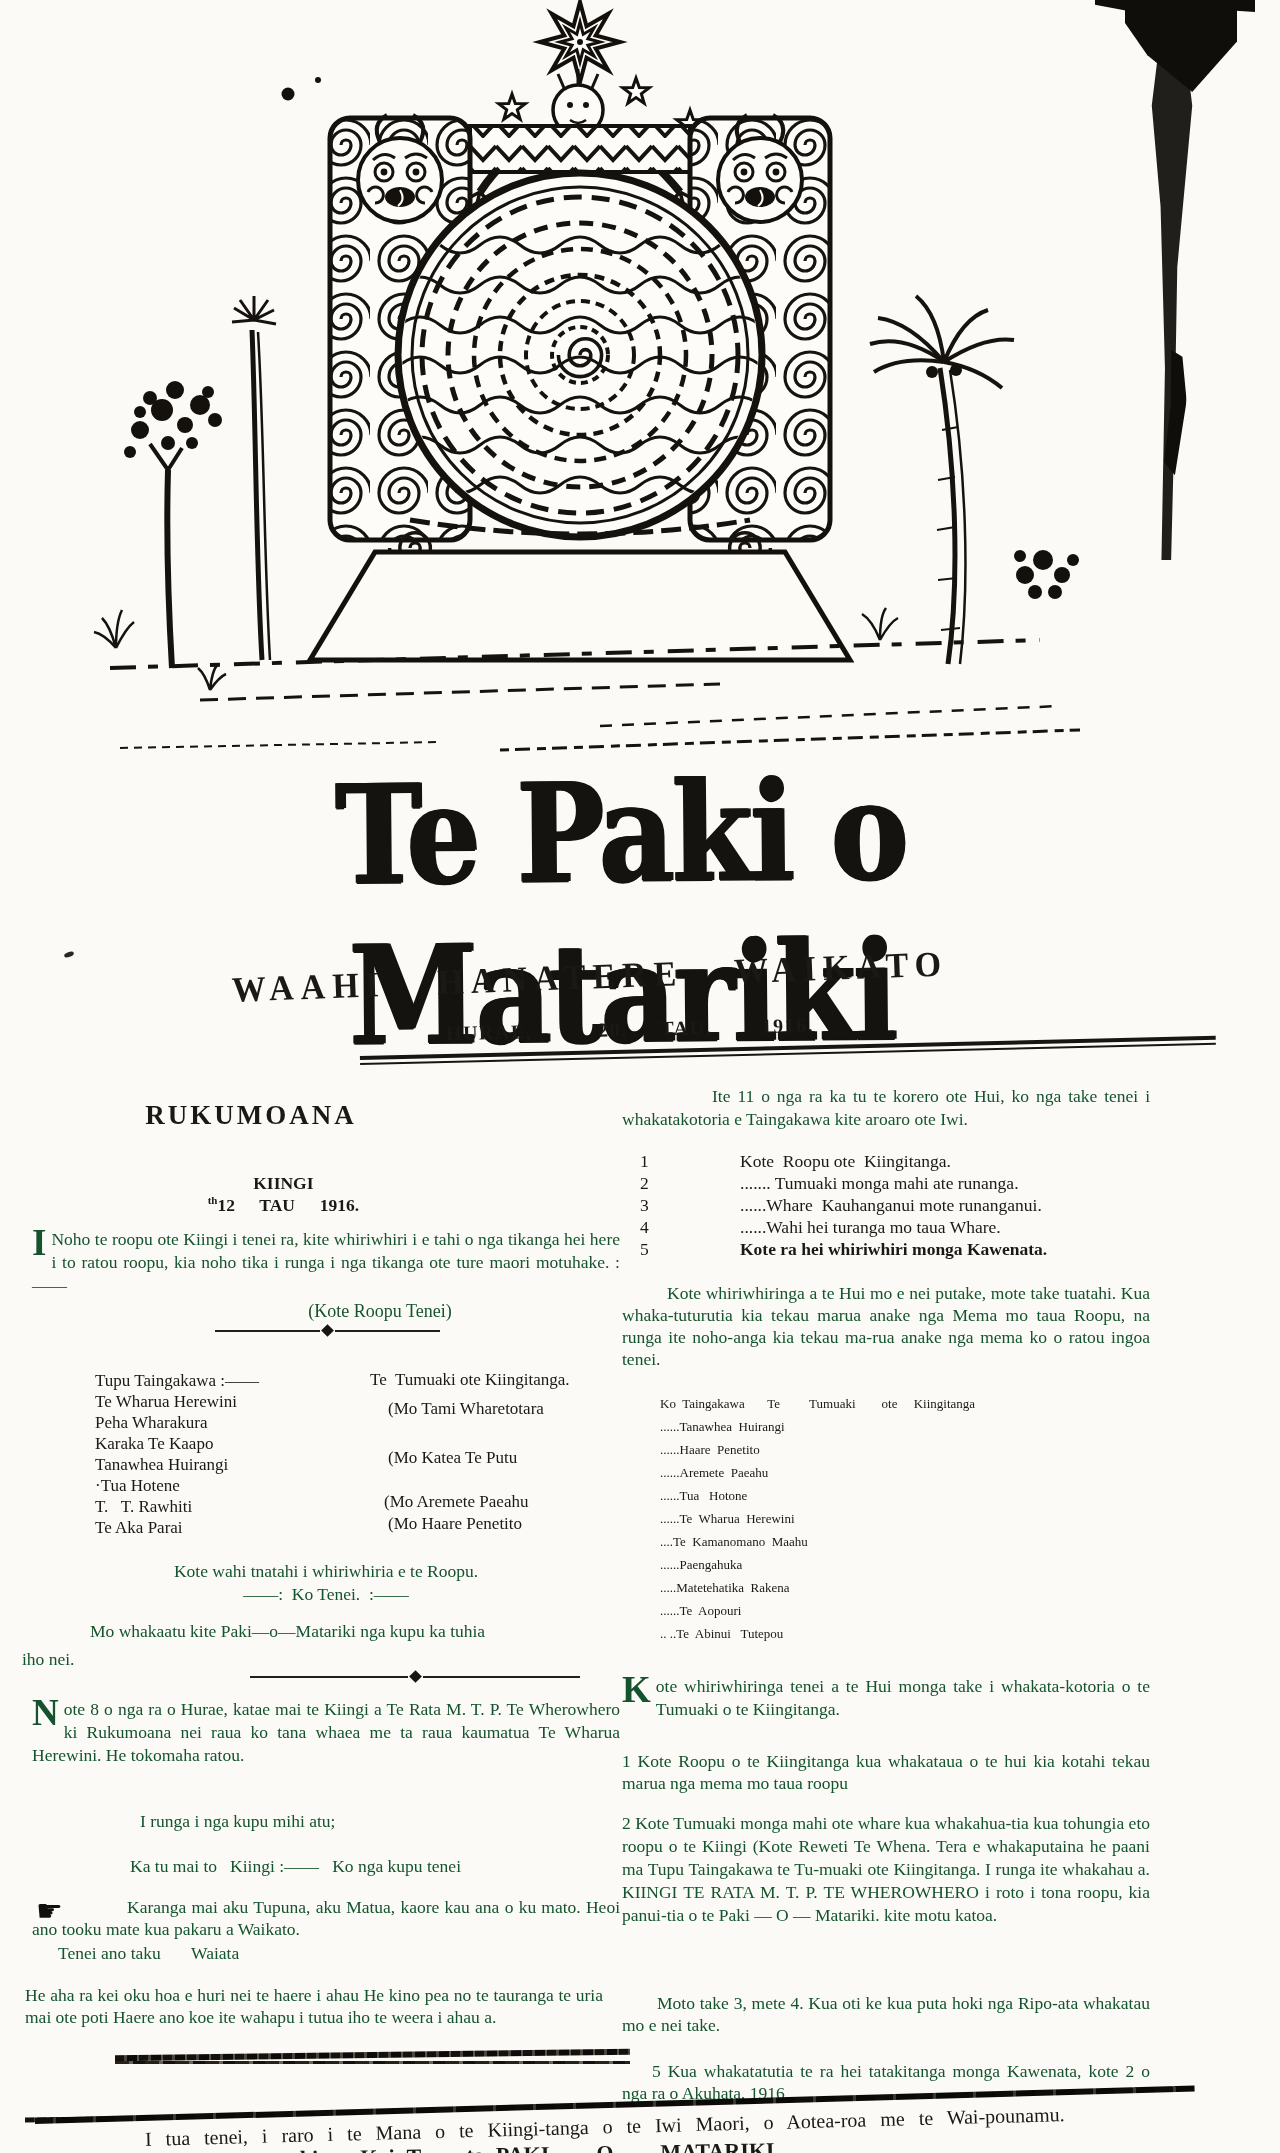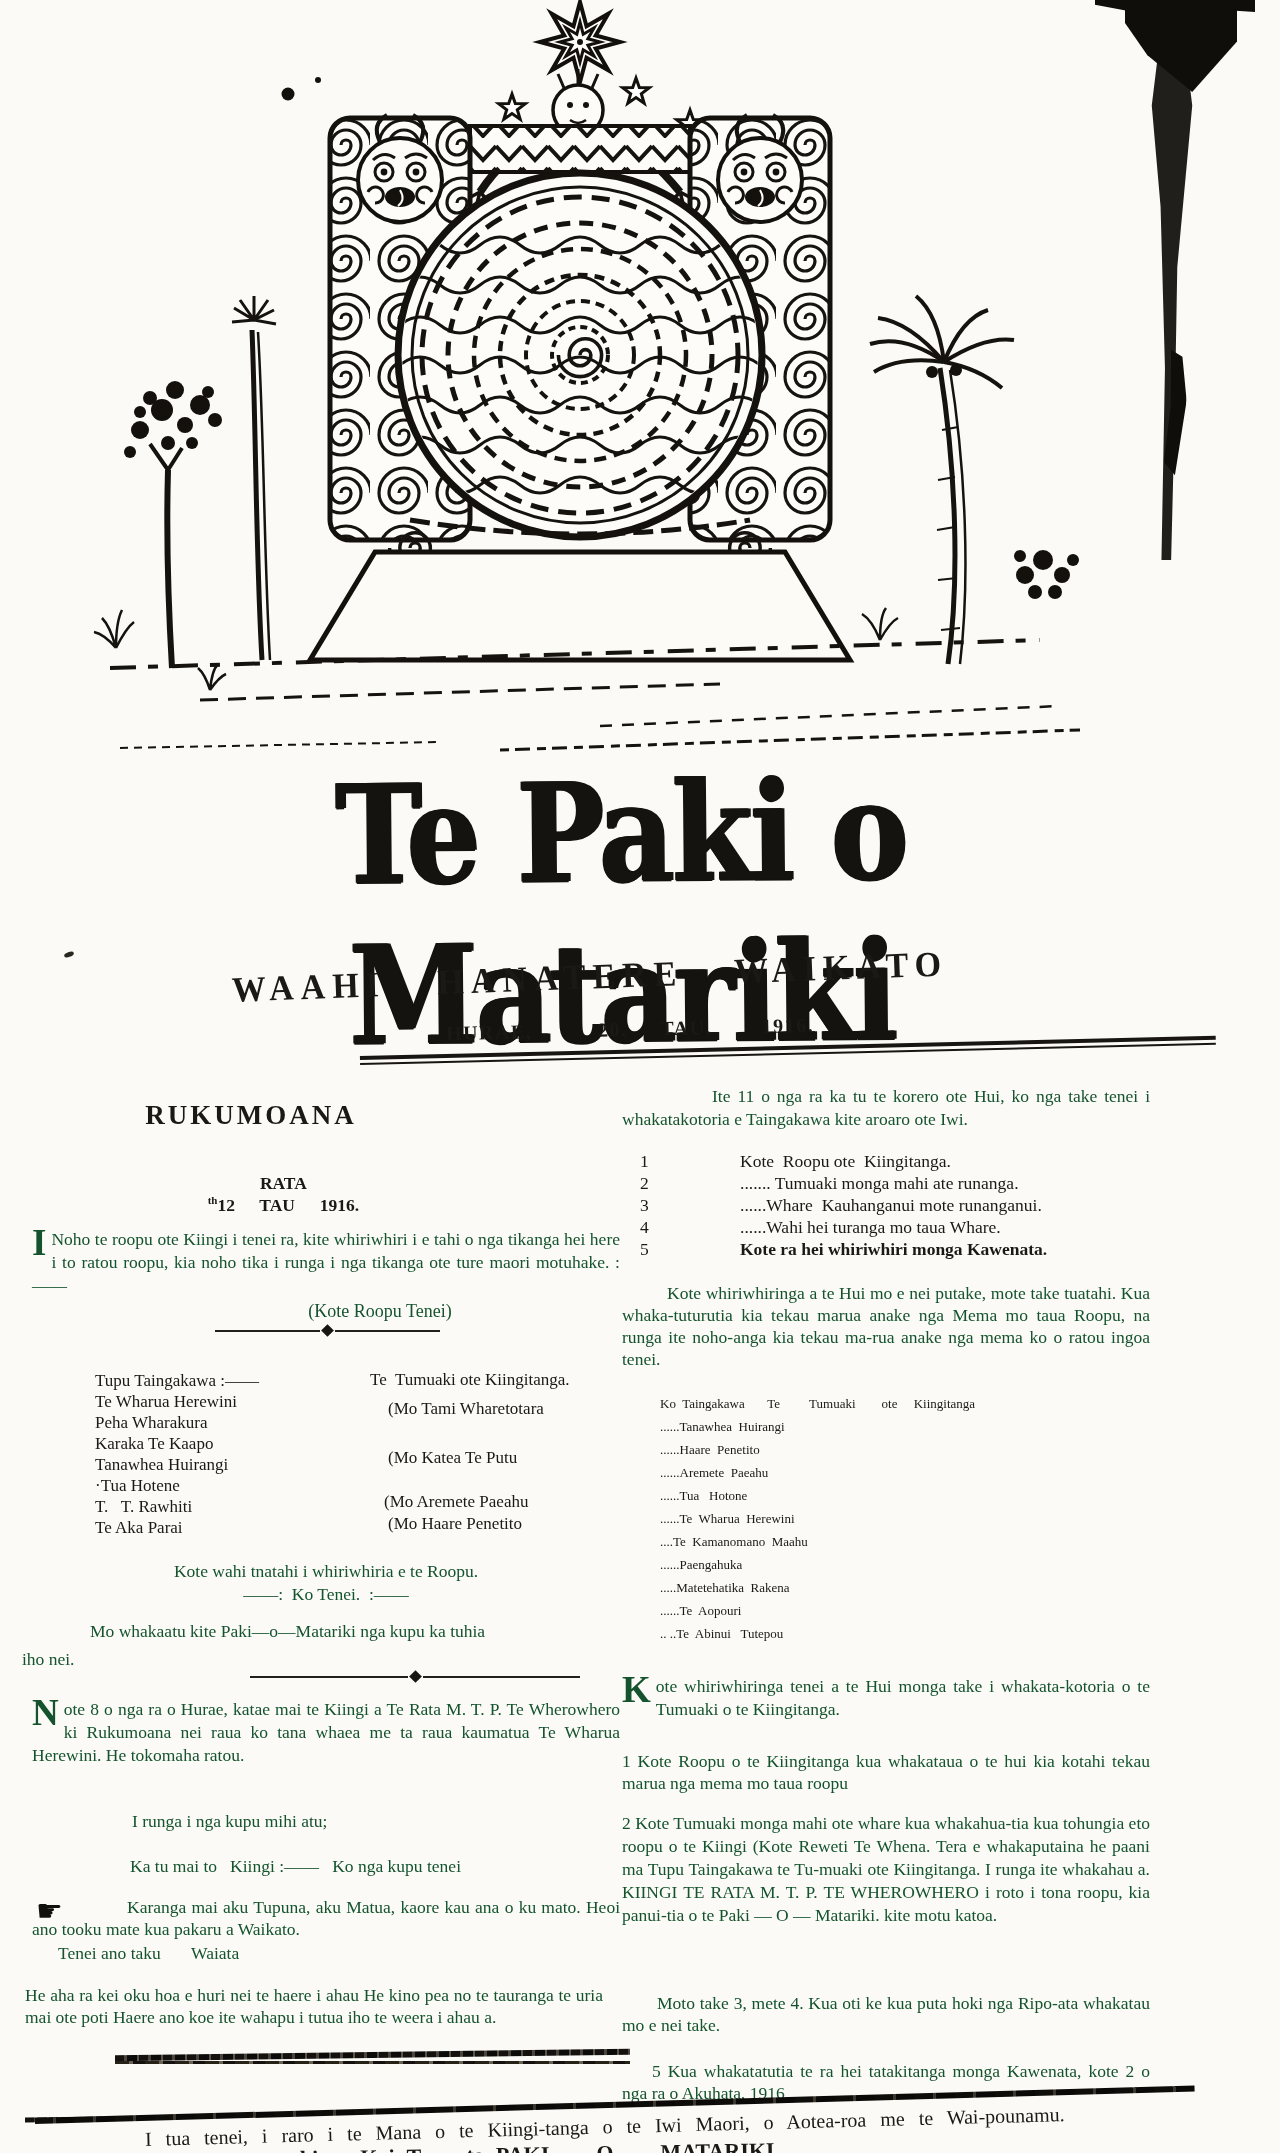--- a/index.html
+++ b/index.html
@@ -225,21 +225,21 @@
 
 <div class="abs subtitle" style="left:225px;top:958px;width:730px;">WAAHI  HANATERE  WAIKATO</div>
 
 <div class="abs dateline prewrap" style="left:440px;top:1018px;width:380px;">HURAE,    20.  TAU,   1916.</div>
 
 <div class="abs dblrule" style="left:360px;top:1056px;width:856px;"></div>
 
 <div class="abs bold" style="left:32px;top:1100px;width:588px;font-size:27px;letter-spacing:3px;text-align:center;padding-right:150px;box-sizing:border-box;">RUKUMOANA</div>
 
 <div class="abs bold prewrap" style="left:32px;top:1152px;width:588px;font-size:17.5px;text-align:center;padding-right:110px;box-sizing:border-box;word-spacing:8px;">
-  <span>RATA</span>
+  <span>KIINGI</span>
   <sup style="font-size:11px;">th</sup><span>12  TAU  1916.</span>
 </div>
 
 <div class="abs t just" style="left:32px;top:1228px;width:588px;line-height:23px;">
   <span class="dc">I</span><span>Noho te roopu ote Kiingi i tenei ra, kite whiriwhiri i e tahi o nga tikanga hei here i to ratou roopu, kia noho tika i runga i nga tikanga ote ture maori motuhake. :——</span>
 </div>
 
 <div class="abs t" style="left:230px;top:1300px;width:300px;text-align:center;font-size:18px;">(Kote Roopu Tenei)</div>
 
 <div class="abs div-line" style="left:215px;top:1326px;width:225px;">
@@ -274,21 +274,21 @@
 <div class="abs div-line" style="left:250px;top:1672px;width:330px;">
   <span class="ln"></span>
     <span class="dia"></span>
     <span class="ln"></span>
 </div>
 
 <div class="abs t just" style="left:32px;top:1698px;width:588px;line-height:23px;">
   <span class="dc">N</span><span>ote  8 o nga ra o  Hurae,  katae mai te  Kiingi a  Te Rata M.  T.  P.  Te  Wherowhero  ki  Rukumoana nei raua ko tana whaea  me  ta raua kaumatua  Te Wharua  Herewini.  He tokomaha  ratou.</span>
 </div>
 
-<div class="abs t" style="left:132px;top:1810px;text-align:right;">I runga i nga kupu mihi atu;</div>
+<div class="abs t" style="left:140px;top:1810px;text-align:right;">I runga i nga kupu mihi atu;</div>
 
 <div class="abs t prewr prewrap" style="left:130px;top:1855px;">Ka tu mai to   Kiingi :——   Ko nga kupu tenei</div>
 
 <span class="abs manicule" style="left:36px;top:1896px;">☛</span>
 
 <div class="abs t just" style="left:32px;top:1896px;width:588px;text-indent:95px;">Karanga mai aku Tupuna, aku Matua, kaore kau ana o ku mato.   Heoi ano tooku mate kua pakaru a  Waikato.</div>
 <div class="abs t prewrap" style="left:58px;top:1942px;">Tenei ano taku       Waiata</div>
 
 <div class="abs t just" style="left:25px;top:1984px;width:578px;">He aha ra kei oku hoa e huri nei te haere i ahau   He kino pea no te tauranga te uria mai ote poti     Haere ano koe ite wahapu i tutua iho te weera i ahau a.</div>
 

